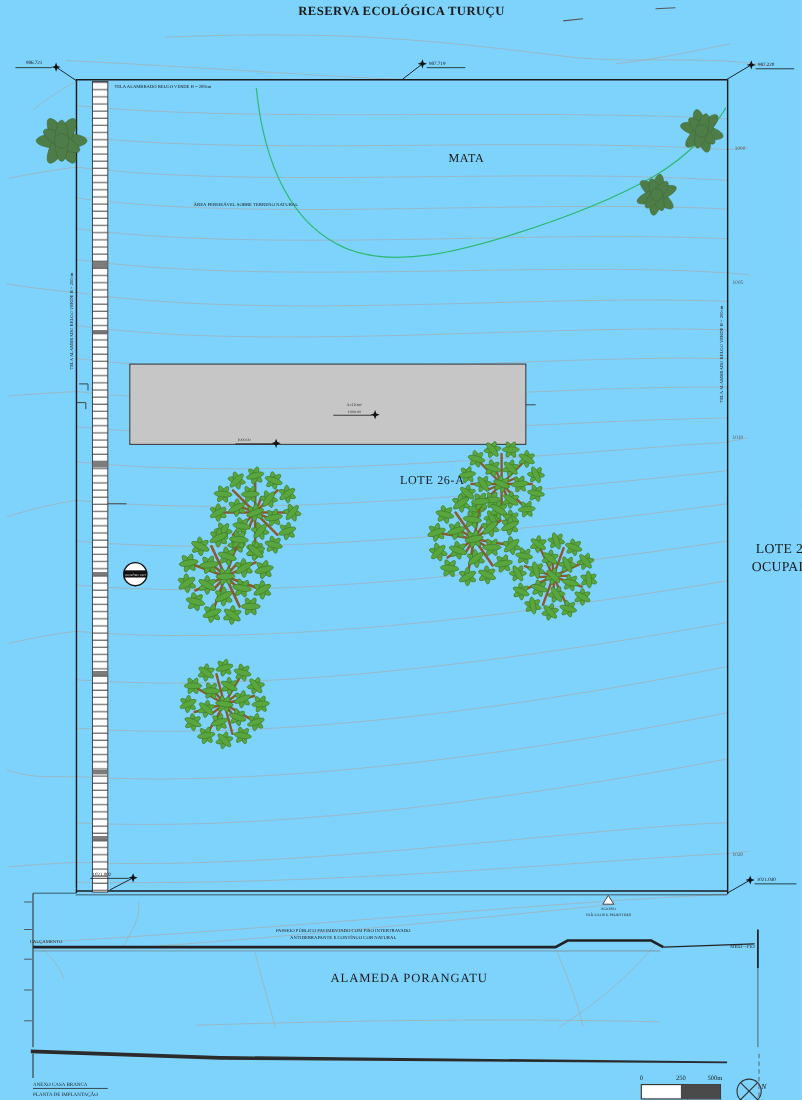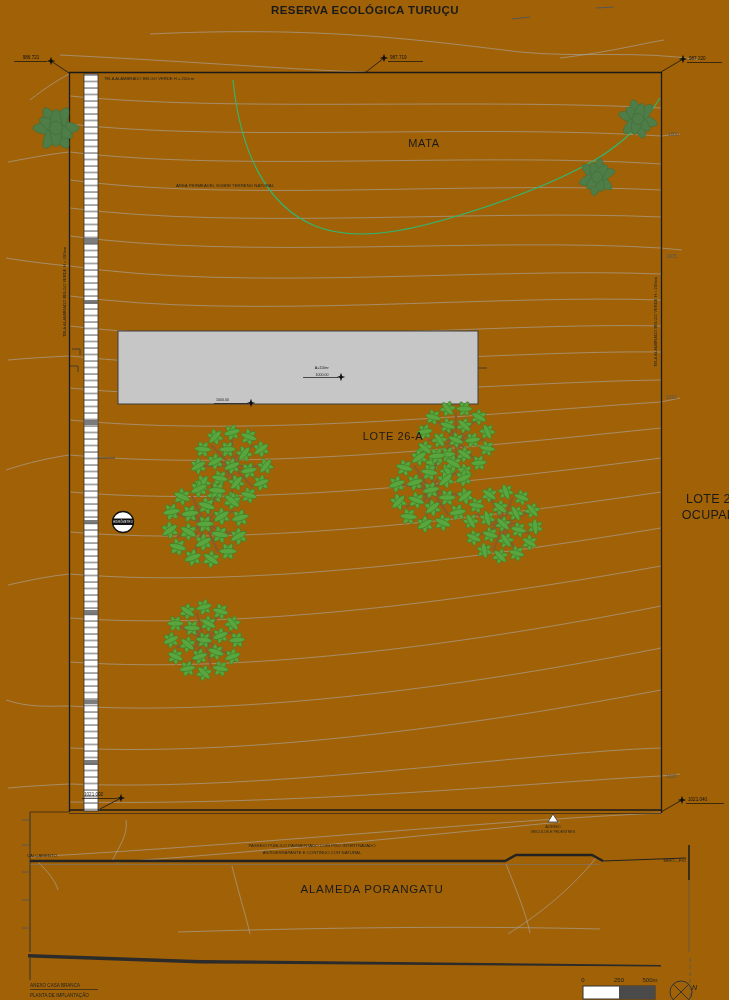--- a/index.html
+++ b/index.html
@@ -1,17 +1,17 @@
 <!DOCTYPE html>
 <html><head>
 <meta charset="utf-8">
 <style>
   html,body{margin:0;padding:0;background:#ffffff;}
-  .canvas{position:relative;width:729px;height:1000px;background:#a16207;overflow:hidden;
-          font-family:Liberation Sans, sans-serif;}
+  .canvas{position:relative;width:729px;height:1000px;background:#7dd3fc;overflow:hidden;
+          font-family:Liberation Serif, serif;}
   svg{display:block;}
   text{fill:#1a1a1a;}
   .title-t{font-size:11.5px;font-weight:600;letter-spacing:.4px;}
   .big-t{font-size:11px;letter-spacing:.6px;}
   .med-t{font-size:12.5px;letter-spacing:.3px;}
   .street-t{font-size:11.5px;letter-spacing:.8px;}
   .small-t{font-size:4.3px;fill:#222;}
   .tiny-t{font-size:3.6px;fill:#222;}
   .lbl-t{font-size:4.6px;fill:#111;}
   .cont-t{font-size:4.8px;fill:#555;}

